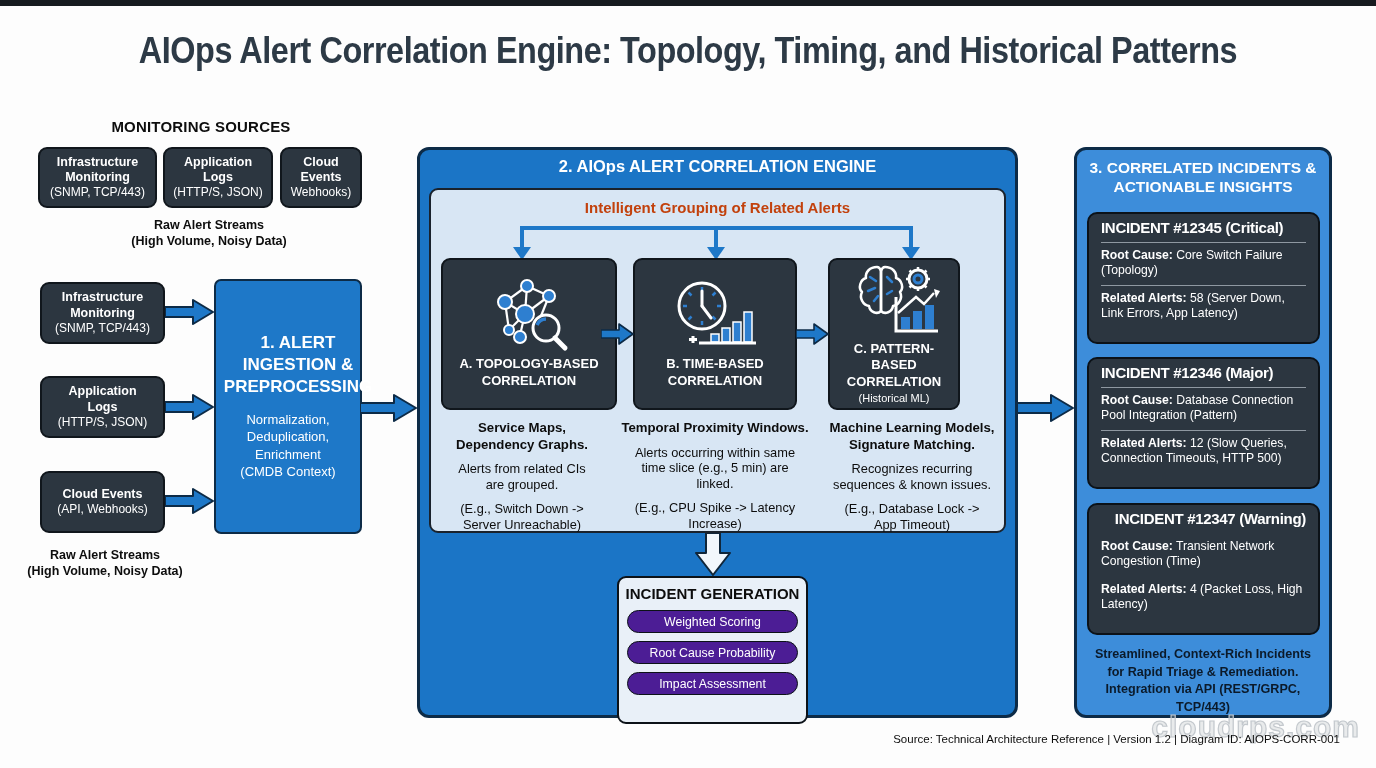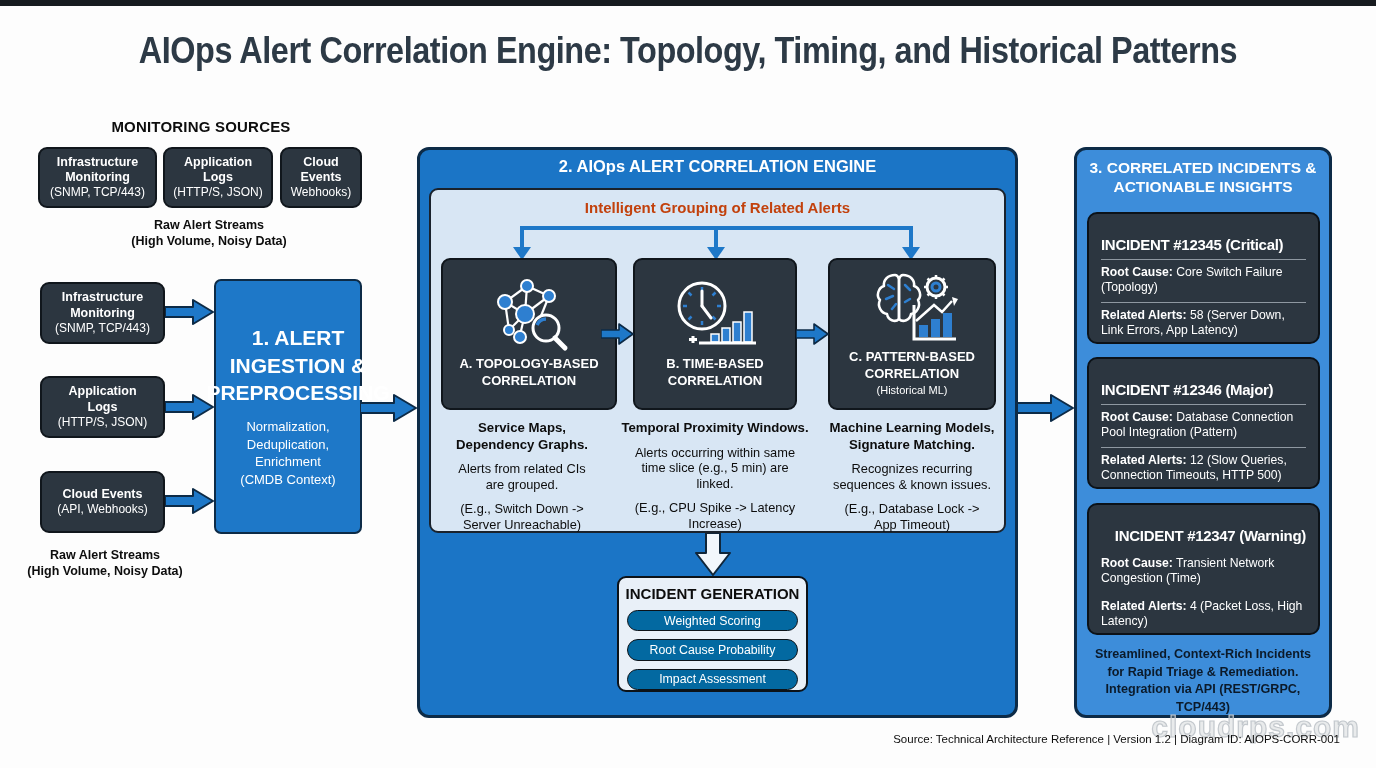--- a/index.html
+++ b/index.html
@@ -21,21 +21,21 @@
            text-align:center;box-sizing:border-box;line-height:1.22;}
   .darkbox .nm{font-weight:bold;font-size:12.5px;}
   .darkbox .sb{font-weight:normal;font-size:12px;}
 
   .caption{font-size:12.5px;font-weight:600;color:#0d0d0d;line-height:1.25;text-align:center;}
 
   .ingestion{left:214px;top:279px;width:148px;height:255px;background:#1e78c8;
              border:2px solid #0d2b47;border-radius:7px;color:#fff;display:flex;
              flex-direction:column;justify-content:center;align-items:center;text-align:center;
              box-sizing:border-box;}
-  .ingestion .ti{font-size:21px;font-weight:bold;line-height:1.3;padding-left:20px;}
+  .ingestion .ti{font-size:17px;font-weight:bold;line-height:1.3;padding-left:20px;}
   .ingestion .bo{font-size:13px;margin-top:12px;line-height:1.35;}
 
   .engine{left:417px;top:147px;width:601px;height:571px;background:#1b75c6;
           border:3px solid #0d2b47;border-radius:12px;box-sizing:border-box;}
   .engine-title{left:417px;top:157px;width:601px;text-align:center;color:#fff;
                 font-weight:bold;font-size:16.5px;}
   .inner-panel{left:429px;top:188px;width:577px;height:345px;background:#d8e6f4;
                border:2px solid #1a222c;border-radius:9px;box-sizing:border-box;}
   .grouping-title{left:429px;top:199px;width:577px;text-align:center;color:#c2410c;
                   font-weight:bold;font-size:15px;}
@@ -49,35 +49,35 @@
           color:#fff;display:flex;flex-direction:column;justify-content:center;align-items:center;
           box-sizing:border-box;text-align:center;padding:6px 4px;}
   .method .lb{font-size:13px;font-weight:bold;line-height:1.3;margin-top:4px;}
   .method .lbsub{font-size:11px;font-weight:normal;line-height:1.3;}
 
   .desc{top:420px;width:192px;text-align:center;color:#0d0d0d;}
   .desc .d1{font-size:13.2px;font-weight:bold;line-height:1.25;}
   .desc .d2{font-size:12.8px;margin-top:8px;line-height:1.25;}
   .desc .d3{font-size:12.8px;margin-top:8px;line-height:1.25;}
 
-  .incgen{left:617px;top:576px;width:191px;height:116px;background:#e9f0f8;
+  .incgen{left:617px;top:576px;width:191px;height:148px;background:#e9f0f8;
           border:2px solid #0c1218;border-radius:9px;box-sizing:border-box;
           display:flex;flex-direction:column;align-items:center;padding-top:7px;}
   .incgen .ti{font-size:15px;font-weight:bold;color:#0d0d0d;}
-  .pill{width:171px;height:23px;background:#0369a1;border:1.5px solid #0c1218;border-radius:12px;
+  .pill{width:171px;height:23px;background:#4c1d95;border:1.5px solid #0c1218;border-radius:12px;
         color:#fff;font-size:12.3px;display:flex;align-items:center;justify-content:center;
         margin-top:8px;box-sizing:border-box;}
 
   .rightpanel{left:1074px;top:147px;width:258px;height:571px;background:#3d8dda;
               border:3px solid #0d2b47;border-radius:12px;box-sizing:border-box;}
   .right-title{left:1074px;top:158px;width:258px;text-align:center;color:#fff;
                font-weight:bold;font-size:15.5px;line-height:1.25;}
 
   .card{left:1087px;width:233px;height:132px;background:#2c3640;border:2px solid #0c1218;
-        border-radius:10px;box-sizing:border-box;color:#fff;padding:22px 12px 8px 12px;
+        border-radius:10px;box-sizing:border-box;color:#fff;padding:5px 12px 8px 12px;
         display:flex;flex-direction:column;}
   .card .ct{font-size:15px;font-weight:bold;letter-spacing:-0.3px;}
   .card .dv{border-top:1px solid #8f98a1;margin:6px 0 5px 0;}
   .card .cp{font-size:12.2px;line-height:1.26;}
   .card .cp b{font-weight:bold;}
 
   .right-footer{left:1082px;top:646px;width:242px;text-align:center;color:#0b1a2a;
                 font-size:12.6px;font-weight:600;line-height:1.4;}
 
   .source-line{right:36px;top:733px;font-size:11.5px;color:#0d0d0d;font-weight:500;z-index:3;}
@@ -235,21 +235,21 @@
         </g>
         <line x1="30" y1="65" x2="87" y2="65" stroke="#ffffff" stroke-width="3"></line>
         <line x1="24" y1="65" x2="24" y2="58" stroke="#ffffff" stroke-width="3"></line>
         <line x1="20" y1="61.5" x2="28" y2="61.5" stroke="#ffffff" stroke-width="3"></line>
       </svg>
     </span>
     <div class="lb pre">B. TIME-BASED
 CORRELATION</div>
   </div>
 
-  <div class="abs method" style="left:828px;width:168px;">
+  <div class="abs method" style="left:828px;width:132px;">
     <span>
       <svg width="96" height="74" viewBox="0 0 96 74">
         <path d="M31,4 C24,4 19,9 20,15 C14,17 12,25 16,29 C13,35 17,42 23,43 C24,49 31,52 35,48 L35,8 C34,5 33,4 31,4 Z" fill="none" stroke="#ffffff" stroke-width="2.5" stroke-linejoin="round"></path>
         <path d="M39,4 C46,4 51,9 50,15 C56,17 58,25 54,29 C57,35 53,42 47,43 C46,49 39,52 35,48 L35,8 C36,5 37,4 39,4 Z" fill="none" stroke="#ffffff" stroke-width="2.5" stroke-linejoin="round"></path>
         <g stroke="#2e7fd0" stroke-width="2.5" fill="none" stroke-linecap="round">
           <path d="M24,14 L30,18"></path>
             <path d="M22,28 L29,25"></path>
             <path d="M28,38 L32,33"></path>
           <path d="M41,14 L46,19"></path>
             <path d="M46,28 L41,31"></path>

